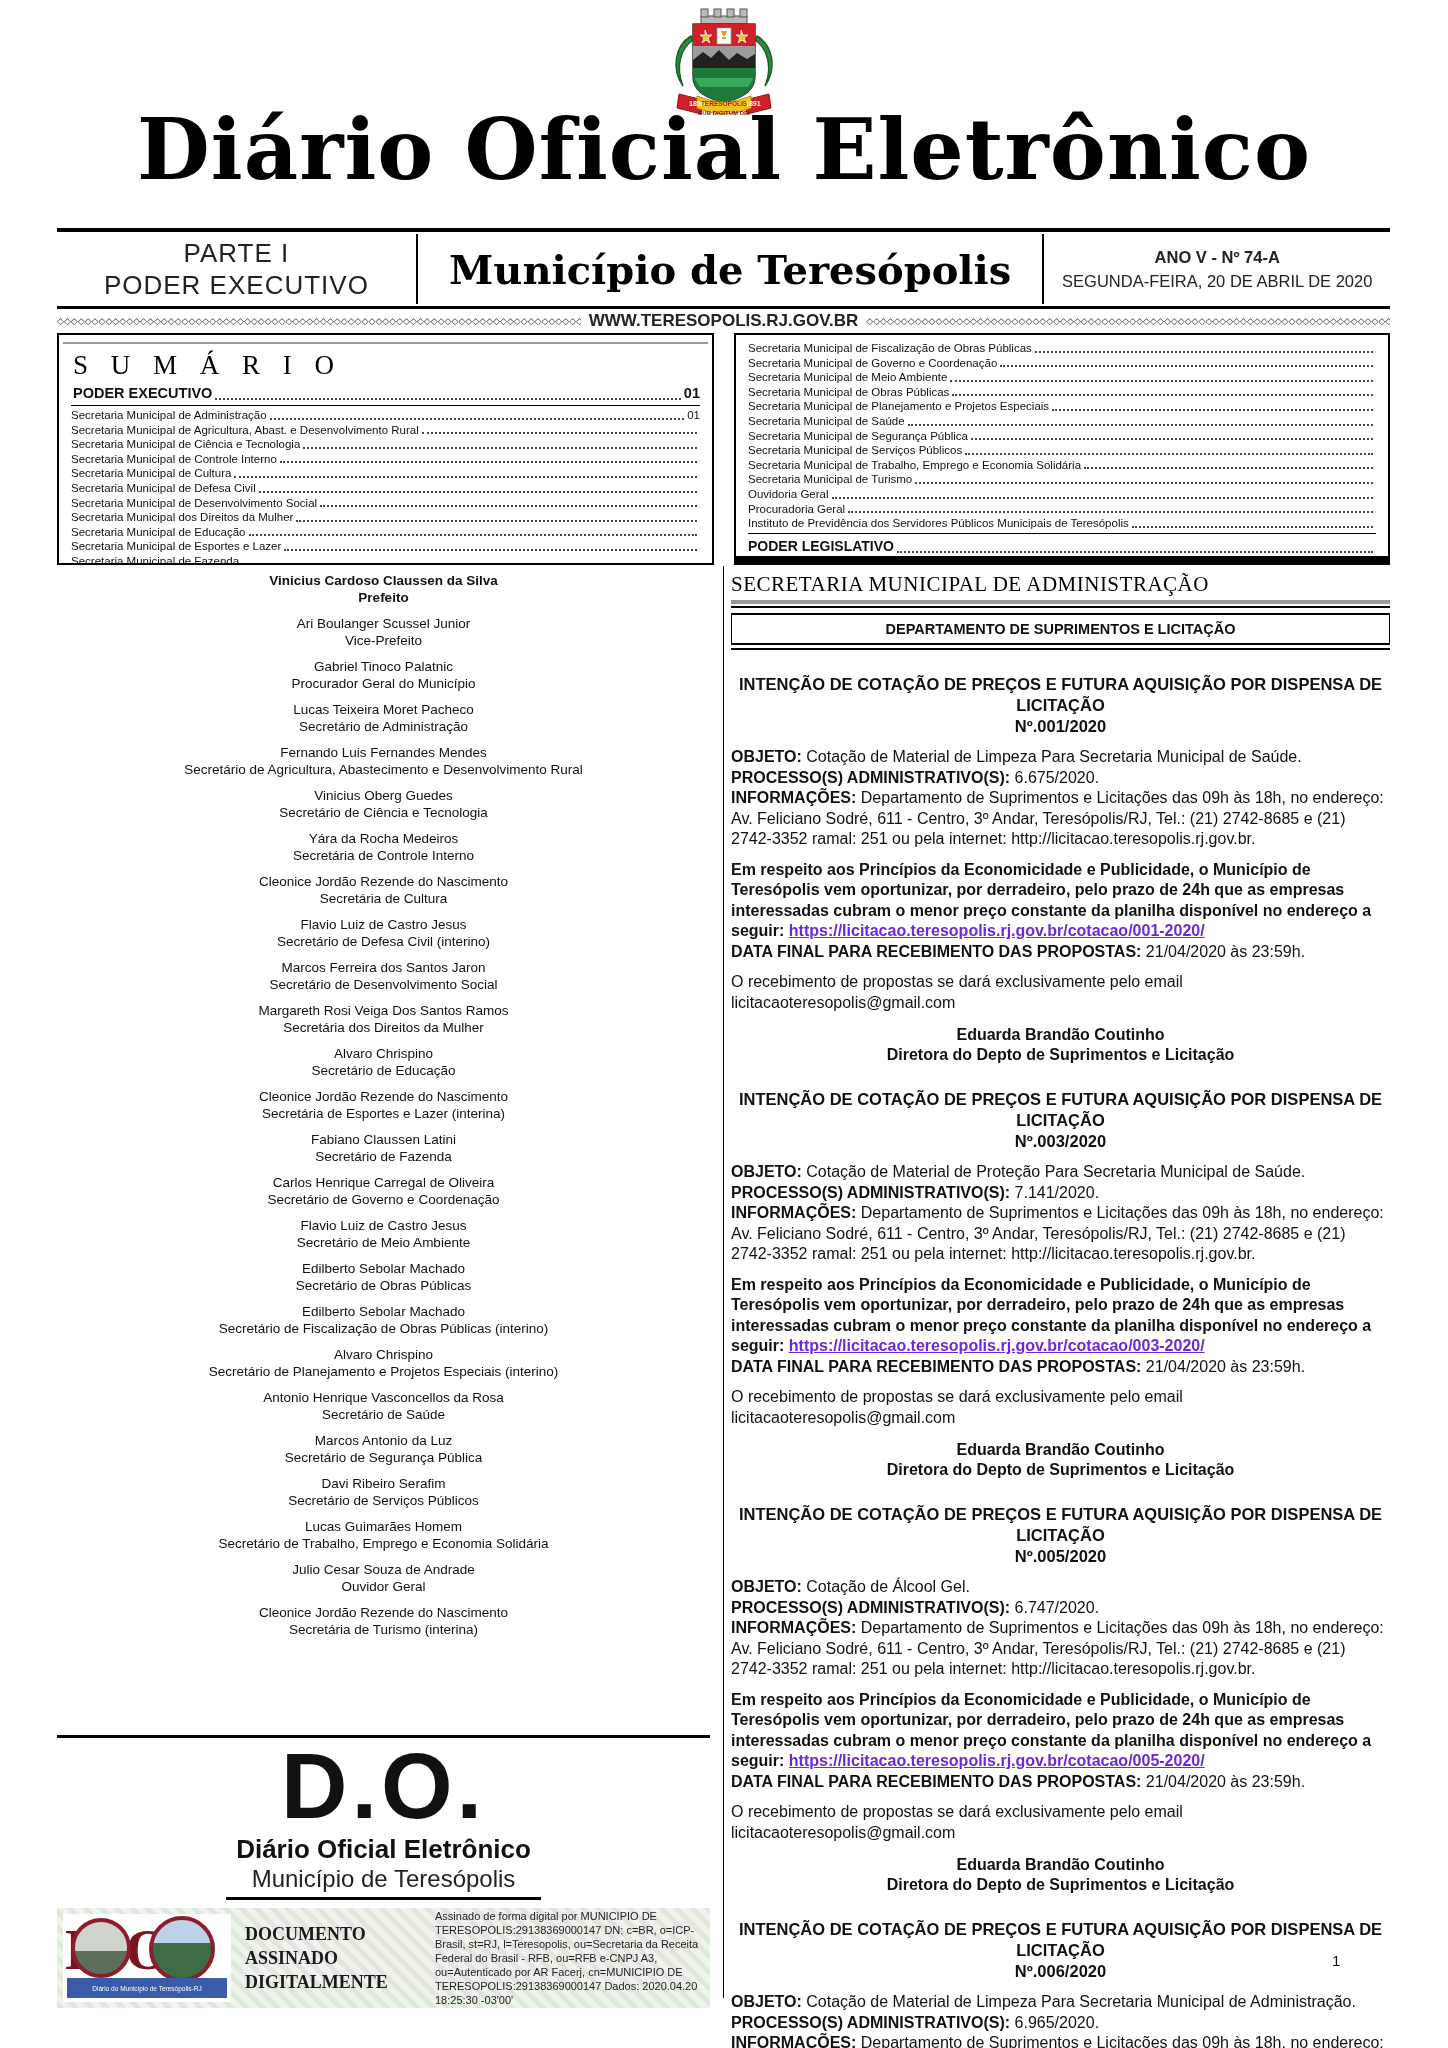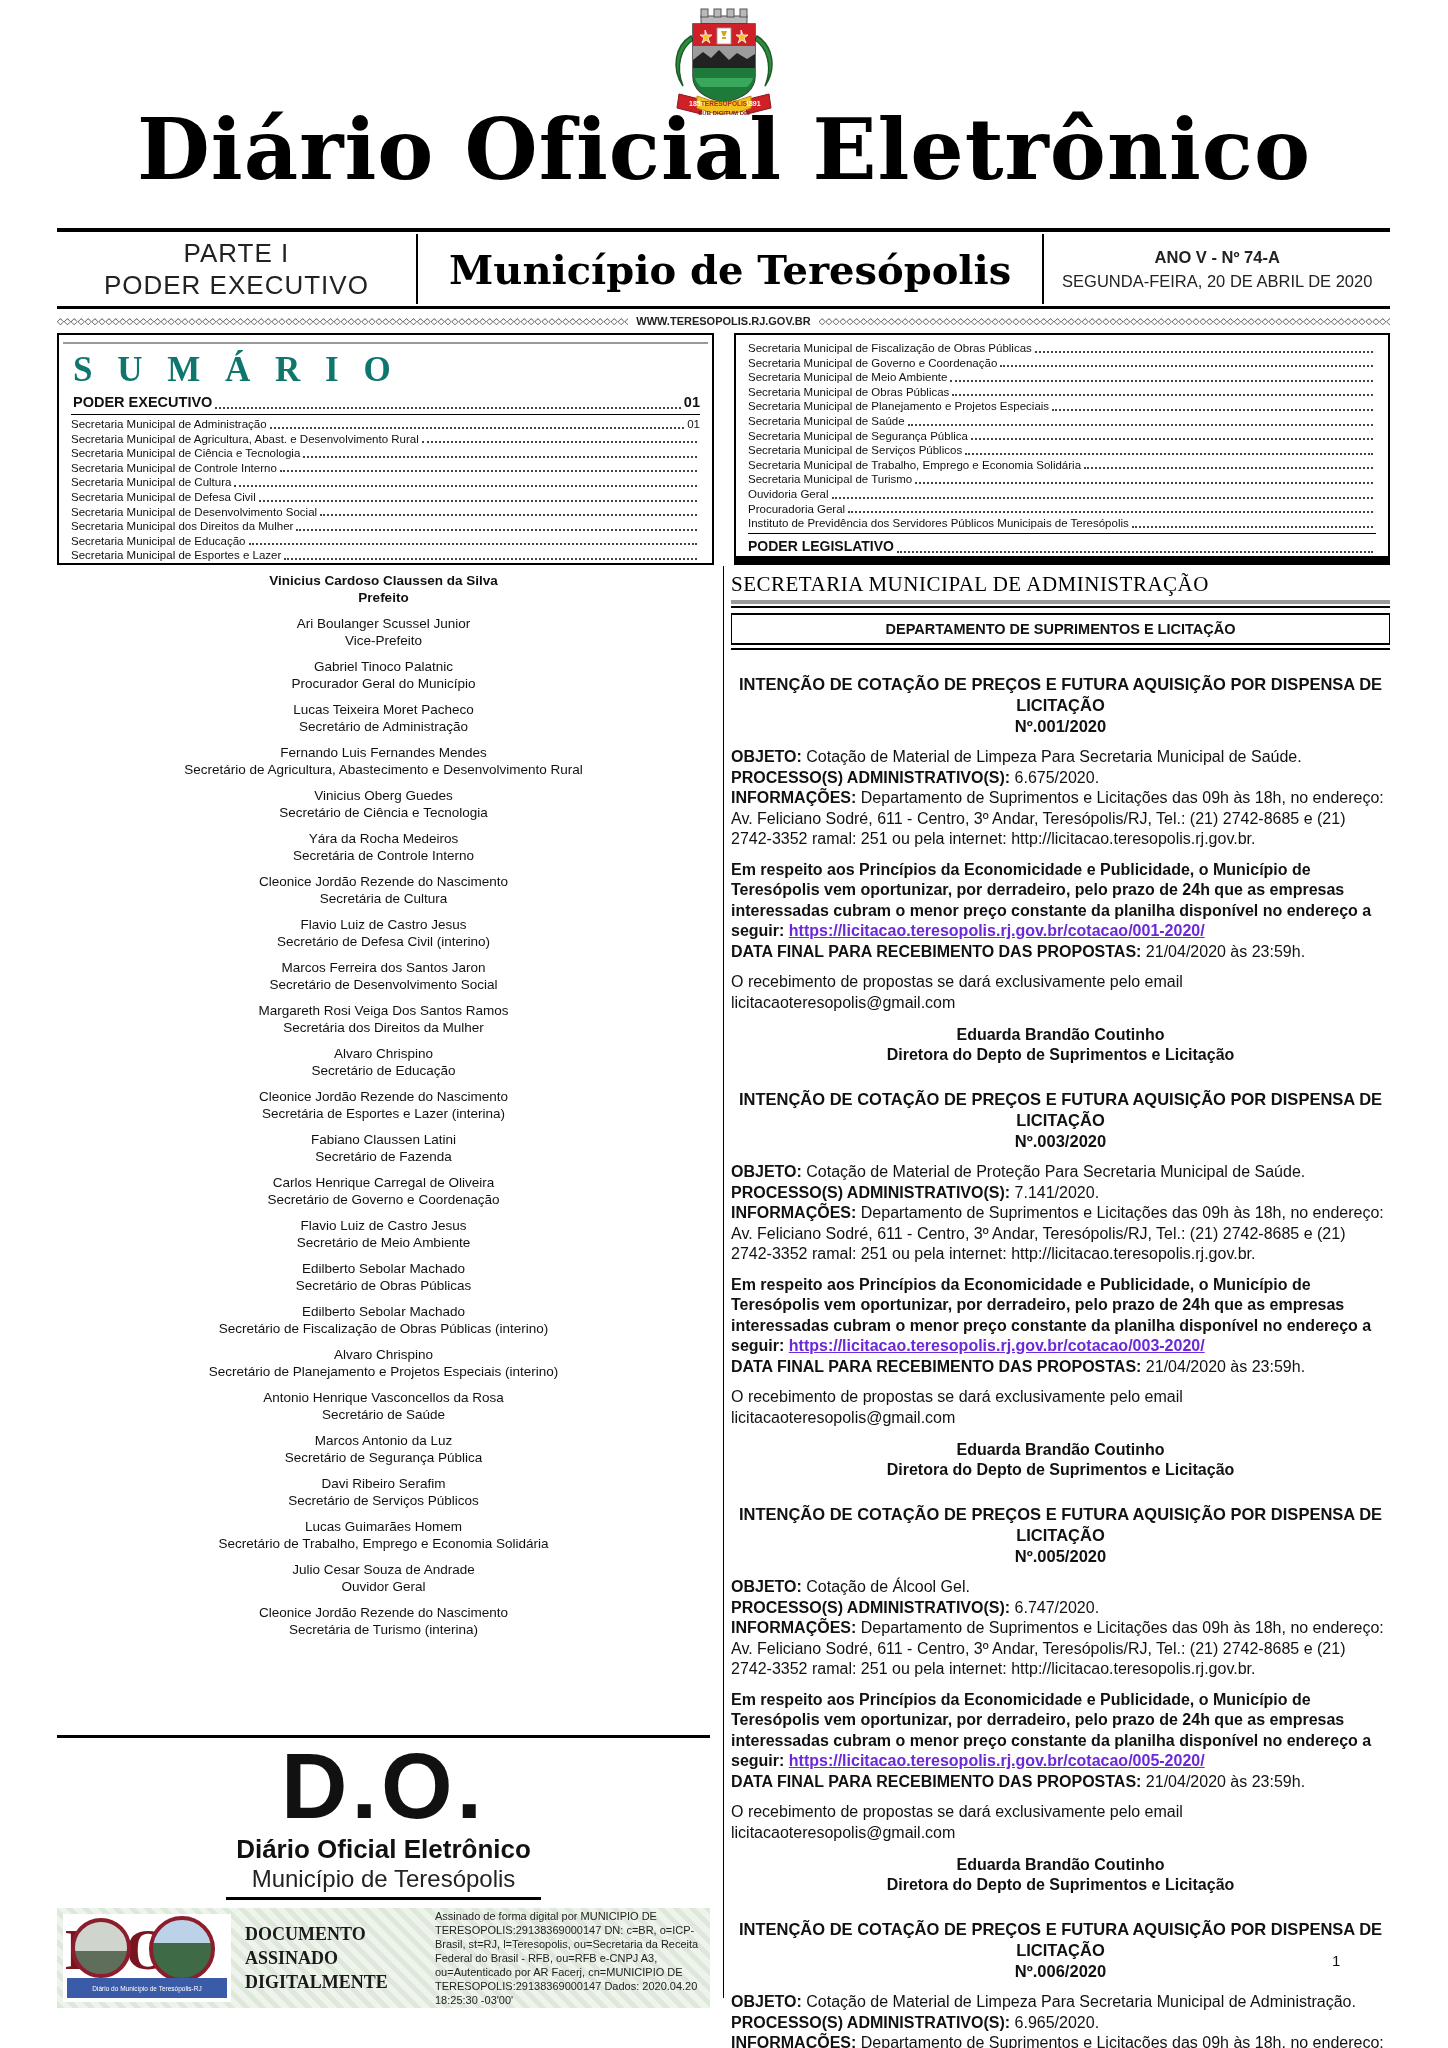--- a/index.html
+++ b/index.html
@@ -14,29 +14,29 @@
   .band{position:absolute;top:234px;left:57px;right:58px;height:70px;display:flex;align-items:stretch;}
   .band-cell{display:flex;flex-direction:column;justify-content:center;text-align:center;}
   .band-left{width:27%;font-size:26px;line-height:32px;letter-spacing:1px;color:#222;}
   .band-center{width:47%;border-left:2px solid #000;border-right:2px solid #000;
                font-family:"DejaVu Serif",serif;font-weight:bold;font-size:40px;color:#000;}
   .band-right{width:26%;font-size:16.5px;line-height:24px;font-weight:bold;color:#222;}
   .band-right .date{font-weight:normal;}
   .chain-row{position:absolute;top:313px;left:57px;right:58px;height:16px;display:flex;align-items:center;}
   .chain{flex:1;overflow:hidden;white-space:nowrap;font-size:9px;color:#222;}
   .chain::before{content:"◇◇◇◇◇◇◇◇◇◇◇◇◇◇◇◇◇◇◇◇◇◇◇◇◇◇◇◇◇◇◇◇◇◇◇◇◇◇◇◇◇◇◇◇◇◇◇◇◇◇◇◇◇◇◇◇◇◇◇◇◇◇◇◇◇◇◇◇◇◇◇◇◇◇◇◇◇◇◇◇◇◇◇◇◇◇◇◇◇◇◇◇◇◇◇◇◇◇◇◇◇◇◇◇◇◇◇◇◇◇◇◇";}
-  .site{padding:0 8px;font-size:11px;font-weight:bold;white-space:nowrap;color:#222;}
+  .site{padding:0 8px;font-size:17px;font-weight:bold;white-space:nowrap;color:#222;}
   
   .summary-wrap{position:absolute;top:333px;left:57px;right:58px;display:flex;gap:20px;}
   .sum-box{border:2px solid #000;height:228px;display:flex;flex-direction:column;overflow:hidden;background:#fff;}
   .sum-left{width:653px;padding:0;}
   .sum-right{flex:1;}
   .gray-band{height:3px;background:#9a9a9a;border-bottom:2px solid #fff;box-shadow:0 4px 0 #9a9a9a;margin:3px 4px 6px 4px;}
-  .sum-title{font-family:"Liberation Serif",serif;font-size:35px;font-weight:bold;letter-spacing:8px;
-             padding:4px 10px 0 14px;color:#0f766e;}
+  .sum-title{font-family:"Liberation Serif",serif;font-size:27px;font-weight:normal;letter-spacing:8px;
+             padding:4px 10px 0 14px;color:#000000;}
   .toc{padding:0 12px;display:flex;flex-direction:column;}
   .toc-line{display:flex;align-items:flex-end;font-size:11.5px;line-height:14.6px;color:#111;}
   .toc-exec{font-weight:bold;font-size:14.5px;line-height:20px;border-bottom:1.5px solid #000;
             margin:2px 12px 2px 12px;padding:0 0 2px 2px;}
   .toc-label{white-space:nowrap;}
   .leader{flex:1;border-bottom:2px dotted #444;margin:0 3px 3px 3px;min-width:8px;}
   .toc-page{white-space:nowrap;}
   .legis-line{font-weight:bold;font-size:14px;line-height:20px;border-top:1.5px solid #000;margin:2px 12px 0 12px;padding-top:2px;}
   .box-bar{height:9px;background:#000;margin-top:auto;}
   

